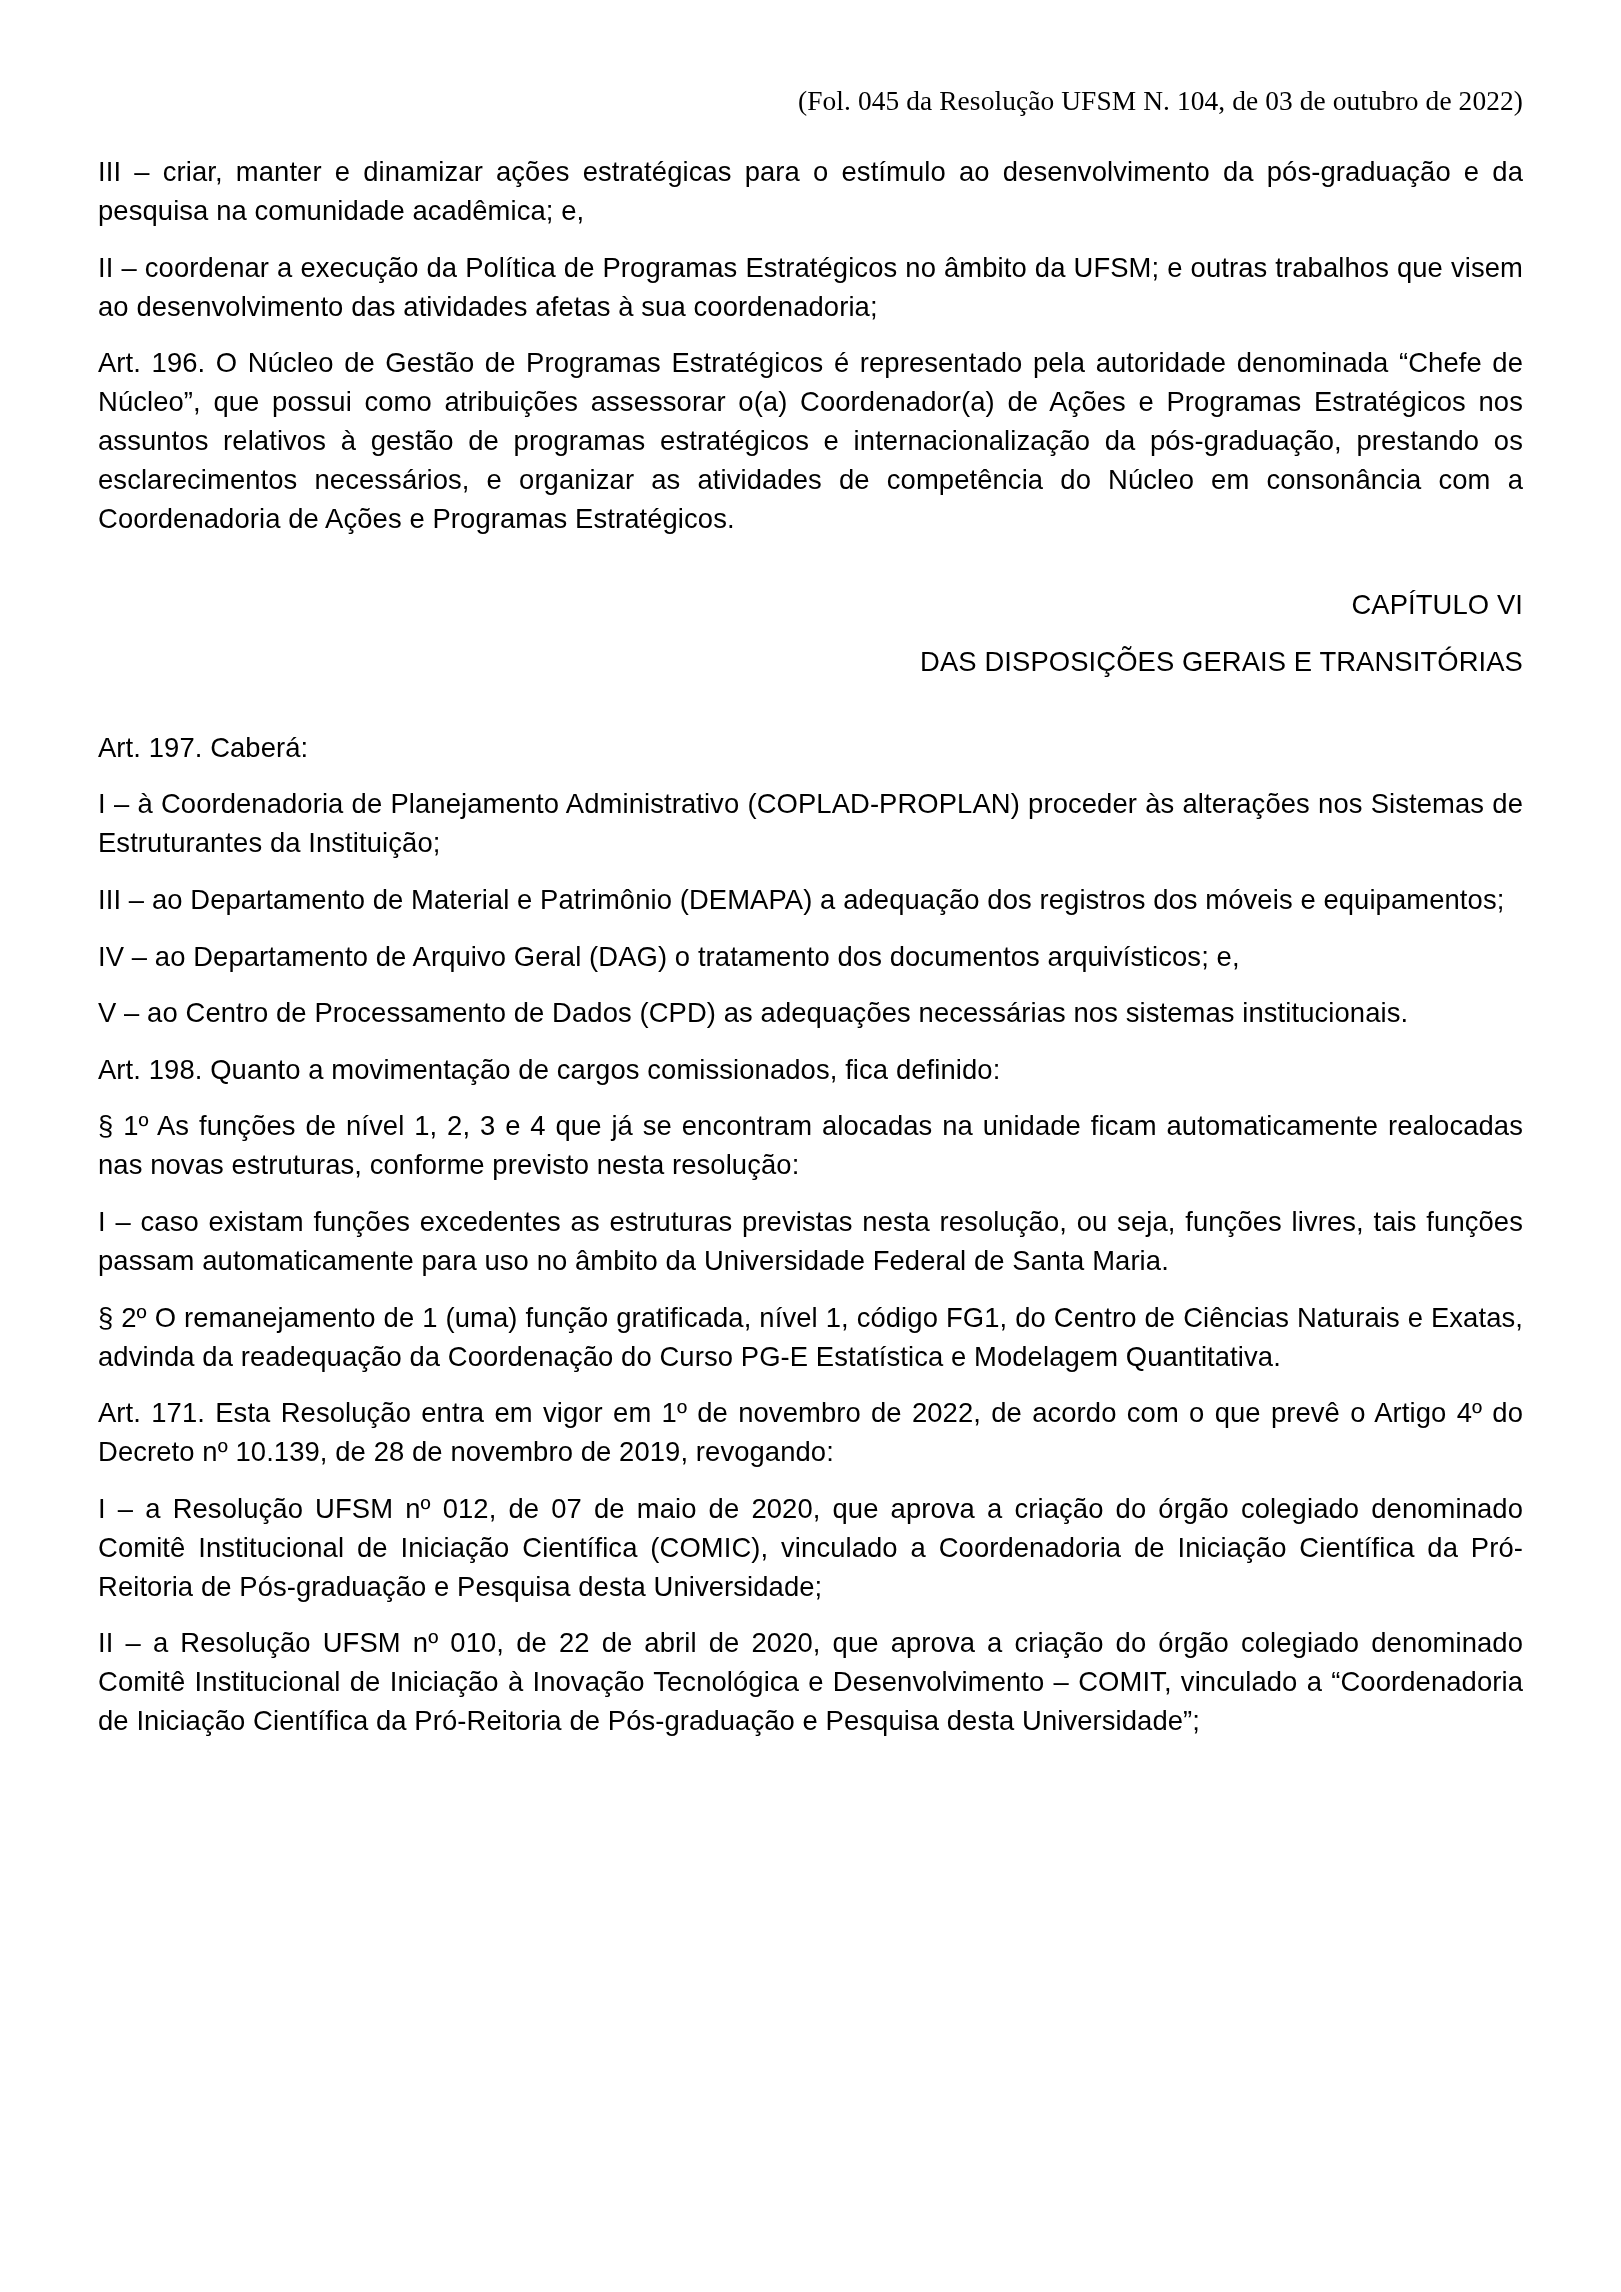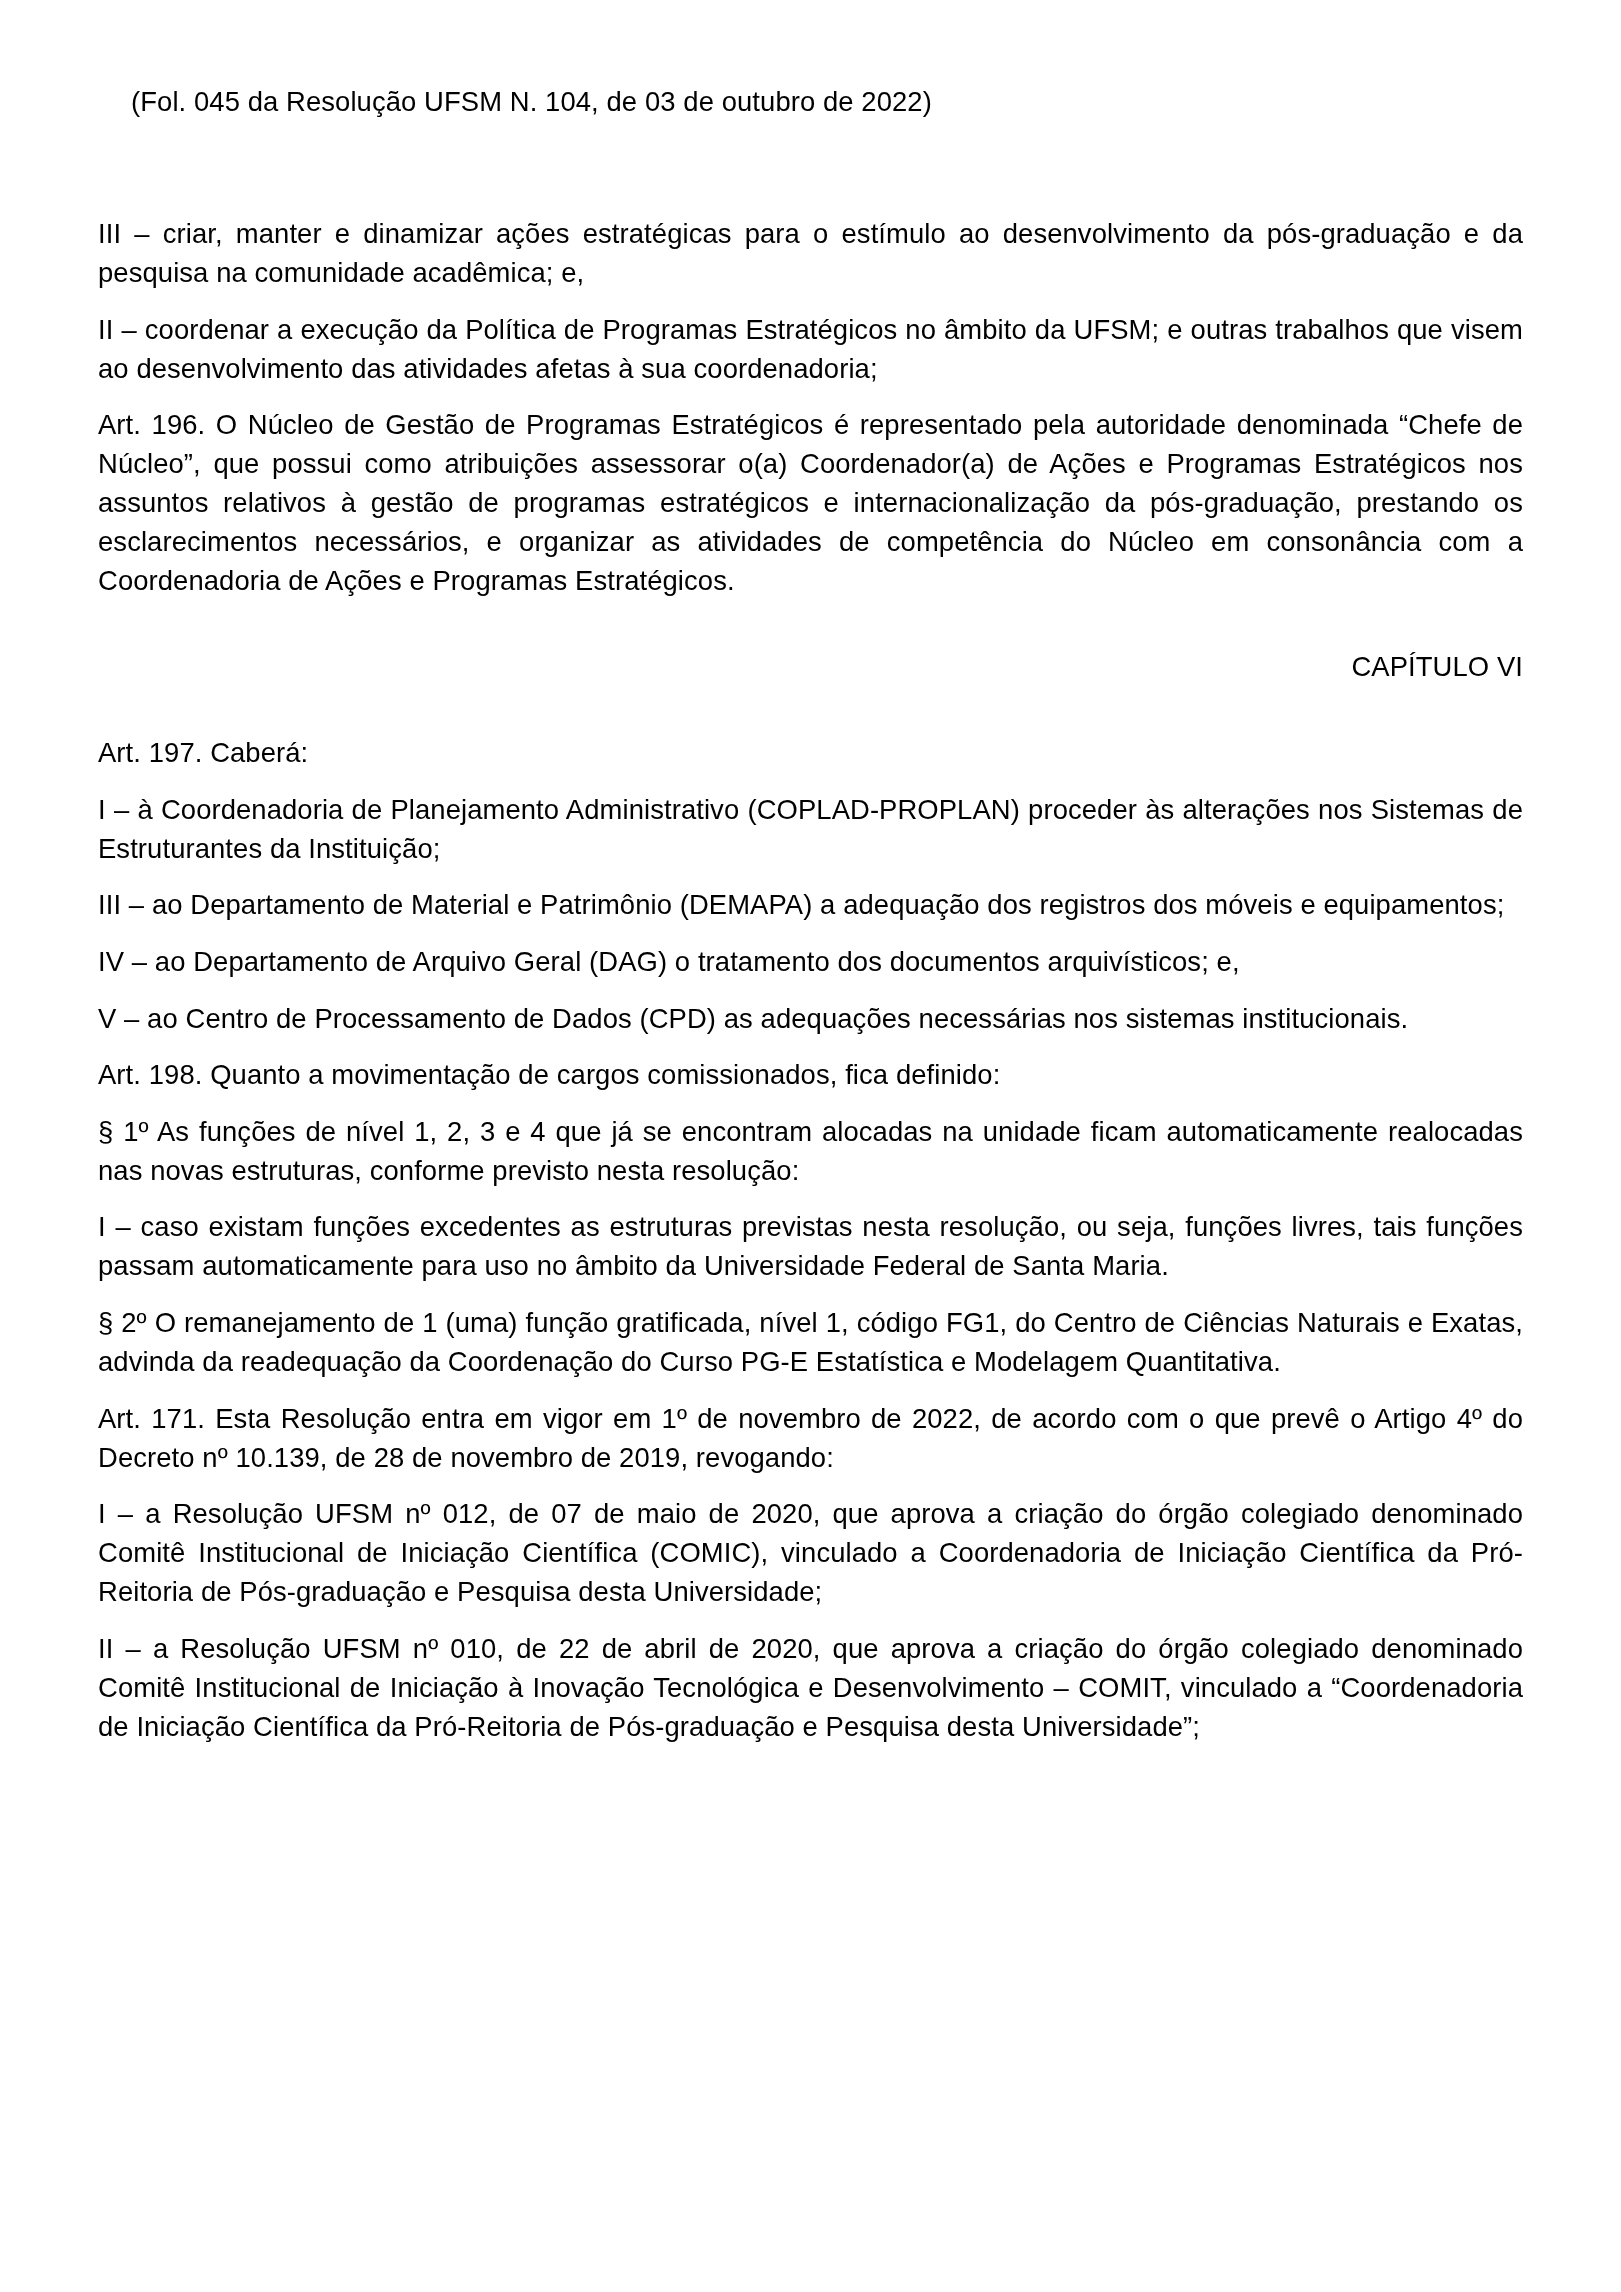--- a/index.html
+++ b/index.html
@@ -23,23 +23,24 @@
     background: #ffffff;
   }
   .page p {
     margin: 0 0 17.6px 0;
     font-size: 27.4px;
     line-height: 39px;
     text-align: justify;
     letter-spacing: 0.1px;
   }
   p.folio-header {
-    text-align: left;
+    text-align: right;
     padding-left: 33px;
-    margin-bottom: 93px;
+    margin-bottom: 31px;
+    font-family: Liberation Serif, serif;
   }
   p.chapter-line {
     text-align: right;
   }
   .space-before {
     margin-top: 47px !important;
   }
 </style>
 </head>
 <body>
@@ -50,20 +51,21 @@
 
   <p>III – criar, manter e dinamizar ações estratégicas para o estímulo ao desenvolvimento da pós-graduação e da pesquisa na comunidade acadêmica; e,</p>
 
   <p>II – coordenar a execução da Política de Programas Estratégicos no âmbito da UFSM; e outras trabalhos que visem ao desenvolvimento das atividades afetas à sua coordenadoria;</p>
 
 
   <p>Art. 196. O Núcleo de Gestão de Programas Estratégicos é representado pela autoridade denominada “Chefe de Núcleo”, que possui como atribuições assessorar o(a) Coordenador(a) de Ações e Programas Estratégicos nos assuntos relativos à gestão de programas estratégicos e internacionalização da pós-graduação, prestando os esclarecimentos necessários, e organizar as atividades de competência do Núcleo em consonância com a Coordenadoria de Ações e Programas Estratégicos.</p>
 
   <p class="chapter-line space-before">CAPÍTULO VI</p>
 
+  <p class="chapter-line">DAS DISPOSIÇÕES GERAIS E TRANSITÓRIAS</p>
 
   <p class="space-before">Art. 197. Caberá:</p>
 
   <p>I – à Coordenadoria de Planejamento Administrativo (COPLAD-PROPLAN) proceder às alterações nos Sistemas de Estruturantes da Instituição;</p>
 
 
   <p>III – ao Departamento de Material e Patrimônio (DEMAPA) a adequação dos registros dos móveis e equipamentos;</p>
 
   <p>IV – ao Departamento de Arquivo Geral (DAG) o tratamento dos documentos arquivísticos; e,</p>
 

